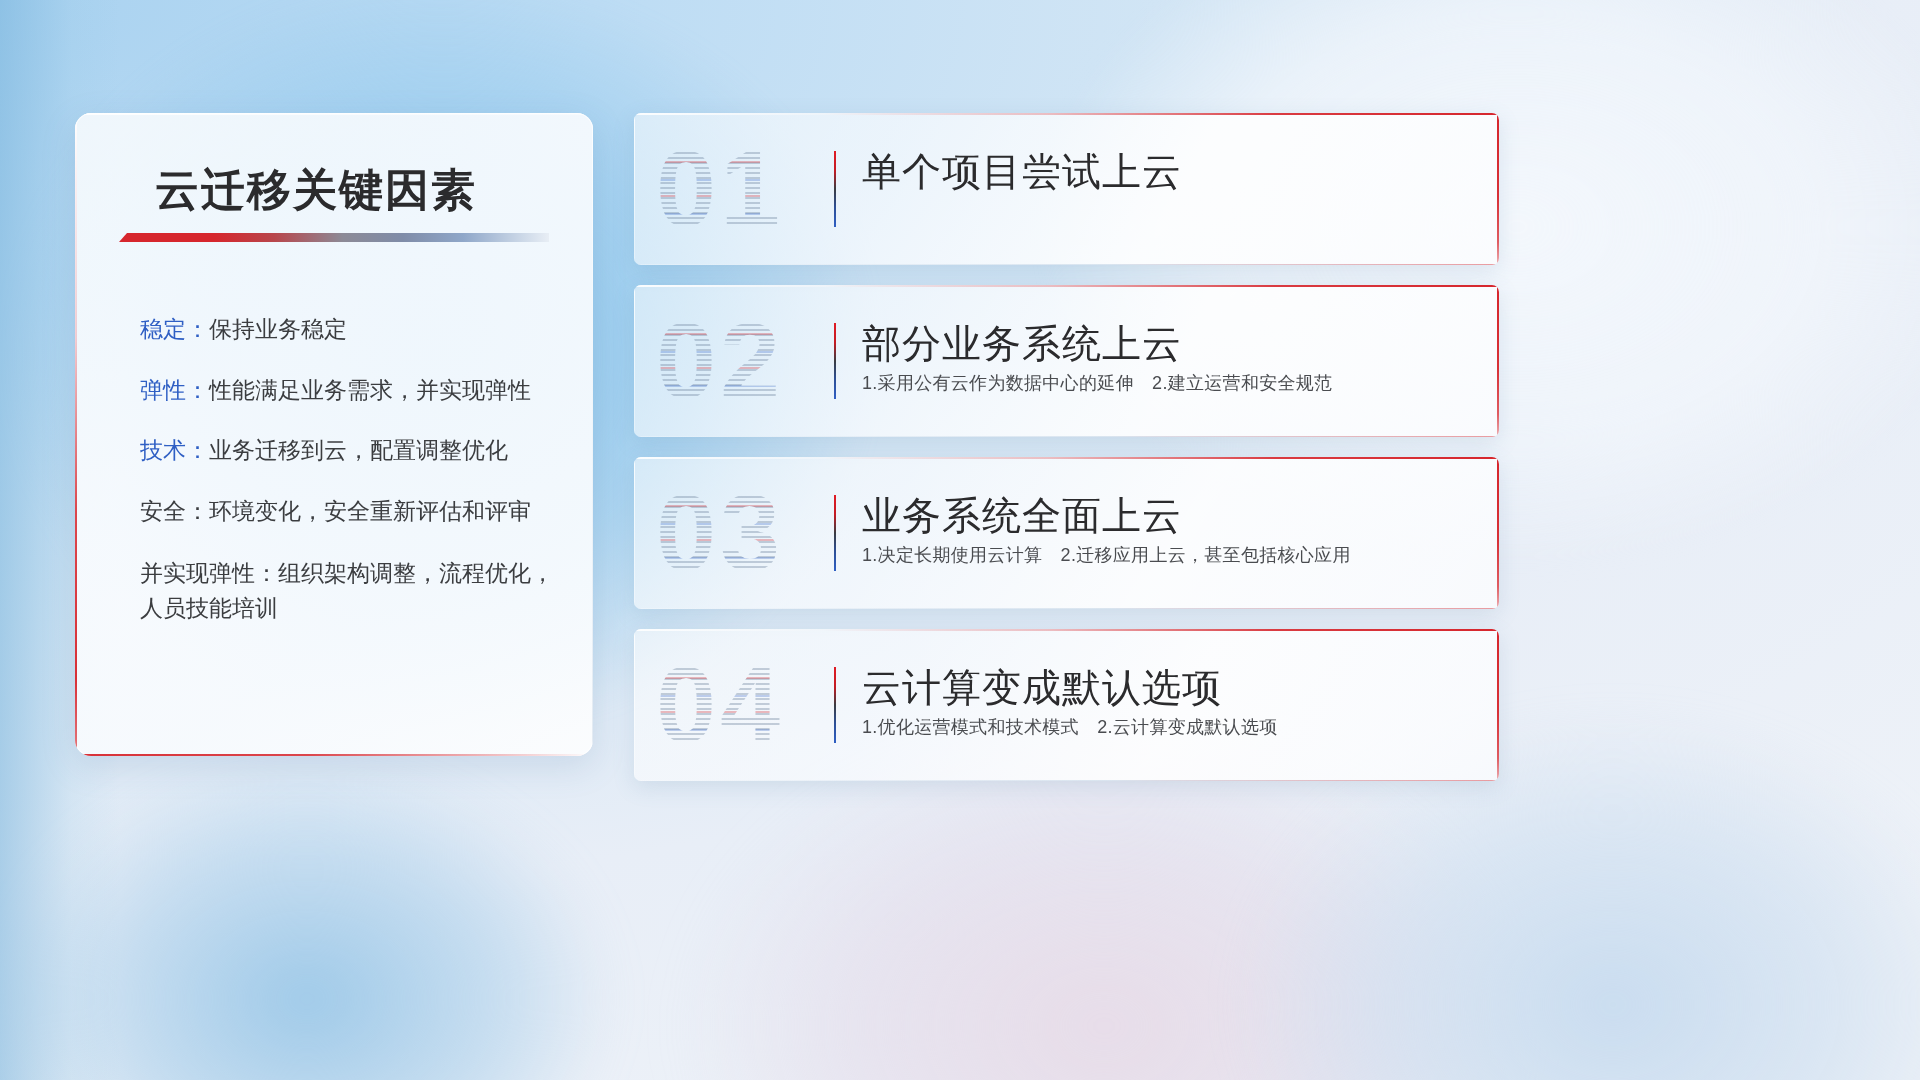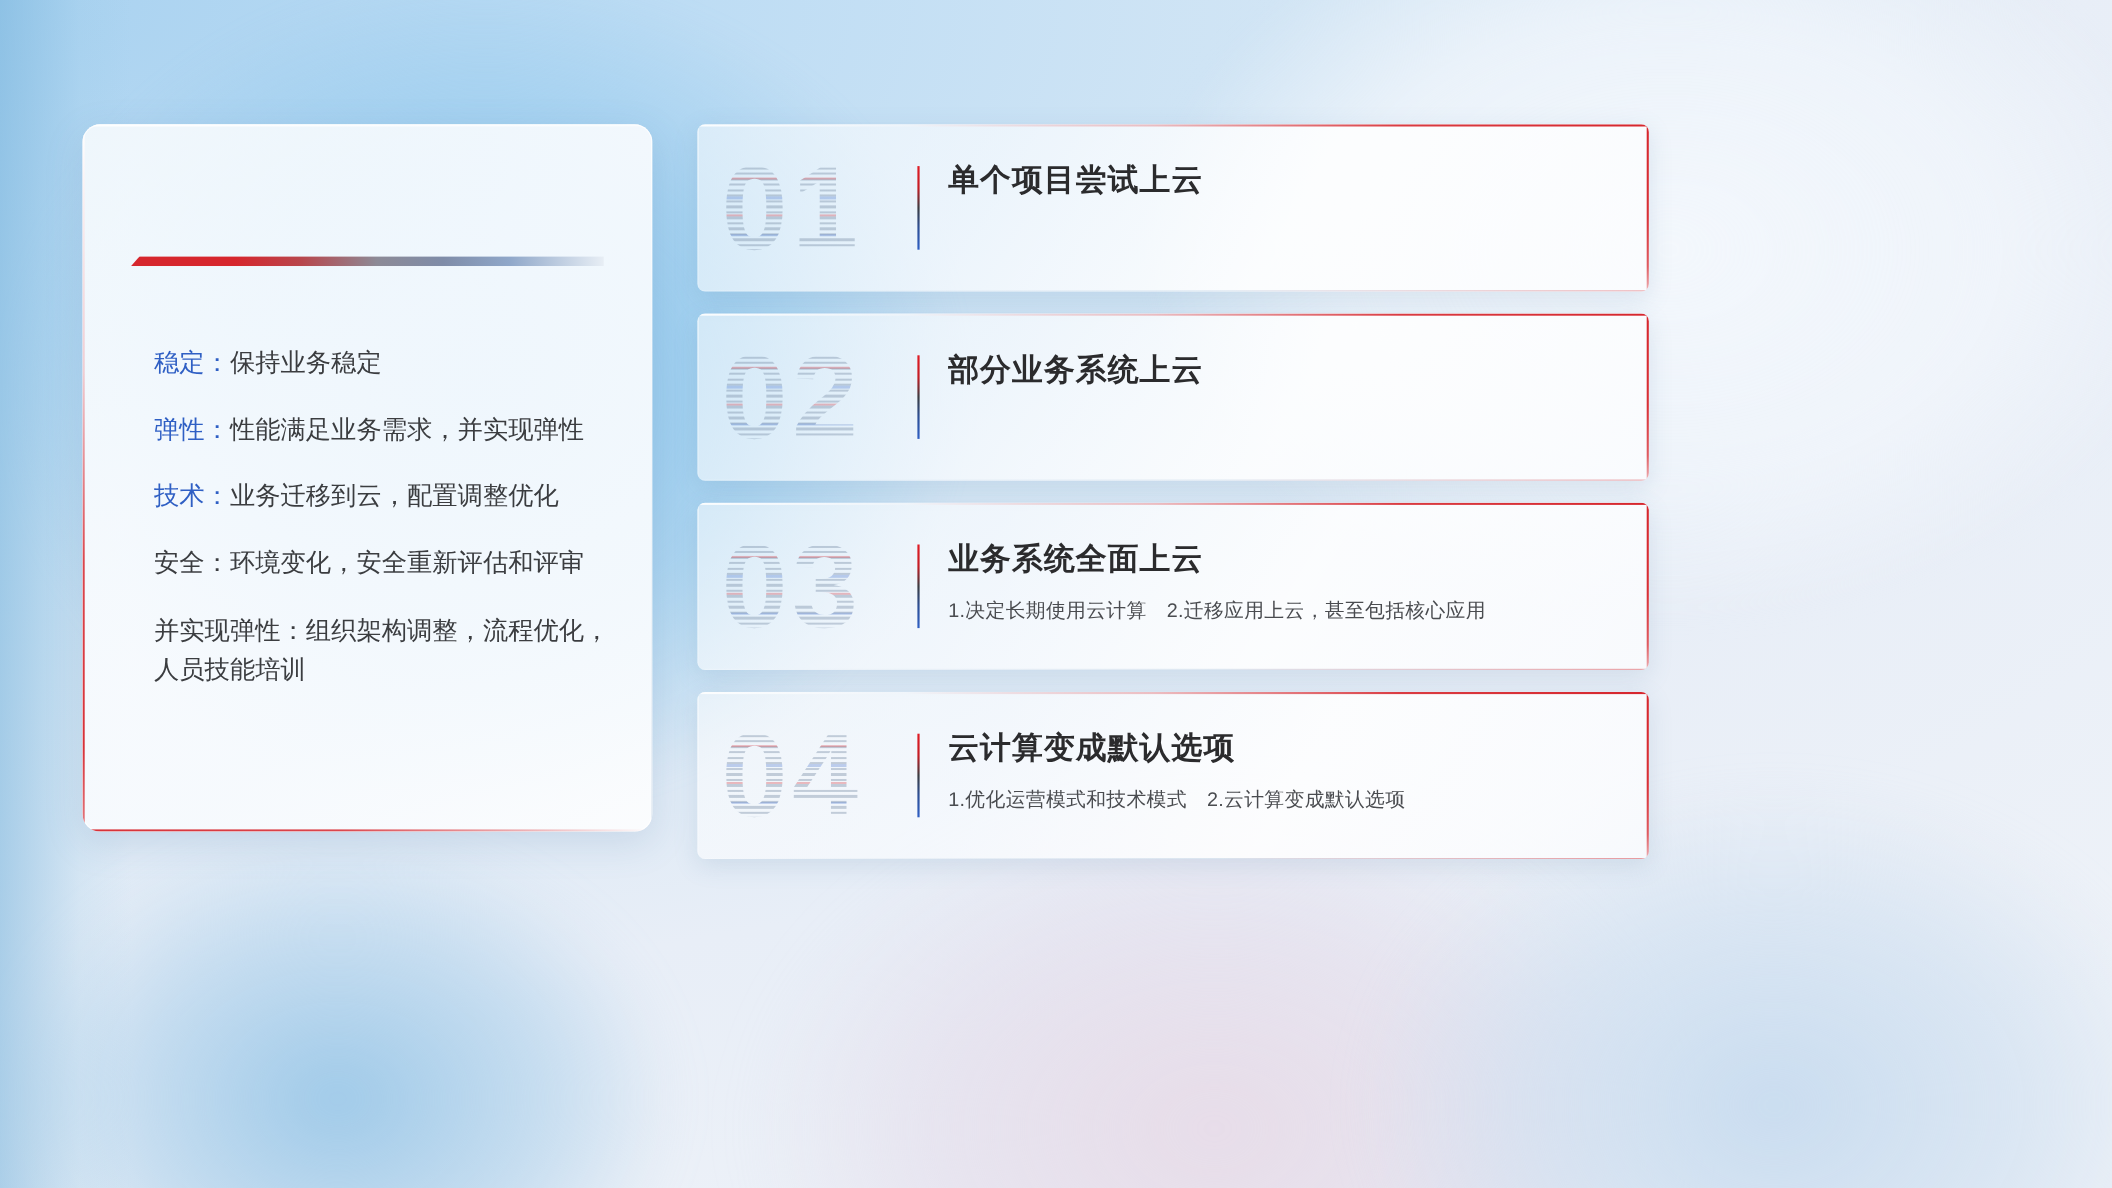--- a/index.html
+++ b/index.html
@@ -149,21 +149,21 @@
     opacity:.55;user-select:none;pointer-events:none;
   }
 
   .divider{
     position:absolute;left:200px;top:38px;width:2px;height:76px;
     background:linear-gradient(180deg,#e01b24 0%,#c41c24 26%,#3a3c41 50%,#2d4f96 74%,#2f5fc4 100%);
   }
 
   .r-title{
     position:absolute;left:228px;top:32px;
-    font-size:28px;font-weight:bold;color:#2b2b2d;letter-spacing:1px;white-space:nowrap;text-align:right;
+    font-size:39px;font-weight:normal;color:#2b2b2d;letter-spacing:1px;white-space:nowrap;text-align:right;
   }
   .r-desc{
     position:absolute;left:228px;top:86px;
     font-size:18px;color:#4a4c50;white-space:nowrap;letter-spacing:.3px;
   }
 </style>
 </head>
 <body>
 
 <div id="bg">
@@ -175,20 +175,21 @@
   <div class="bgGlow5"></div>
   <div class="bgBandL"></div>
 </div>
 
 <div id="leftCard">
   <div class="edgeTop"></div>
   <div class="edgeLeft"></div>
   <div class="edgeBottom"></div>
   <div class="edgeRight"></div>
 
+  <div class="lc-title">云迁移关键因素</div>
   <div class="lc-underline"></div>
 
   <div class="lc-list">
     <div class="lc-item">
       <span class="lc-key blue">稳定：</span><span>保持业务稳定</span>
     </div>
     <div class="lc-item">
       <span class="lc-key blue">弹性：</span><span>性能满足业务需求，并实现弹性</span>
     </div>
     <div class="lc-item">
@@ -216,20 +217,21 @@
 
 <div class="rcard" style="top:285px">
   <div class="rTop"></div>
   <div class="rRight"></div>
   <div class="rBottom"></div>
   <div class="rLeft"></div>
   <div class="ghostnum">02</div>
   <div class="ghostTint">02</div>
   <div class="divider"></div>
   <div class="r-title">部分业务系统上云</div>
+  <div class="r-desc">1.采用公有云作为数据中心的延伸　2.建立运营和安全规范</div>
 </div>
 
 <div class="rcard" style="top:457px">
   <div class="rTop"></div>
   <div class="rRight"></div>
   <div class="rBottom"></div>
   <div class="rLeft"></div>
   <div class="ghostnum">03</div>
   <div class="ghostTint">03</div>
   <div class="divider"></div>

